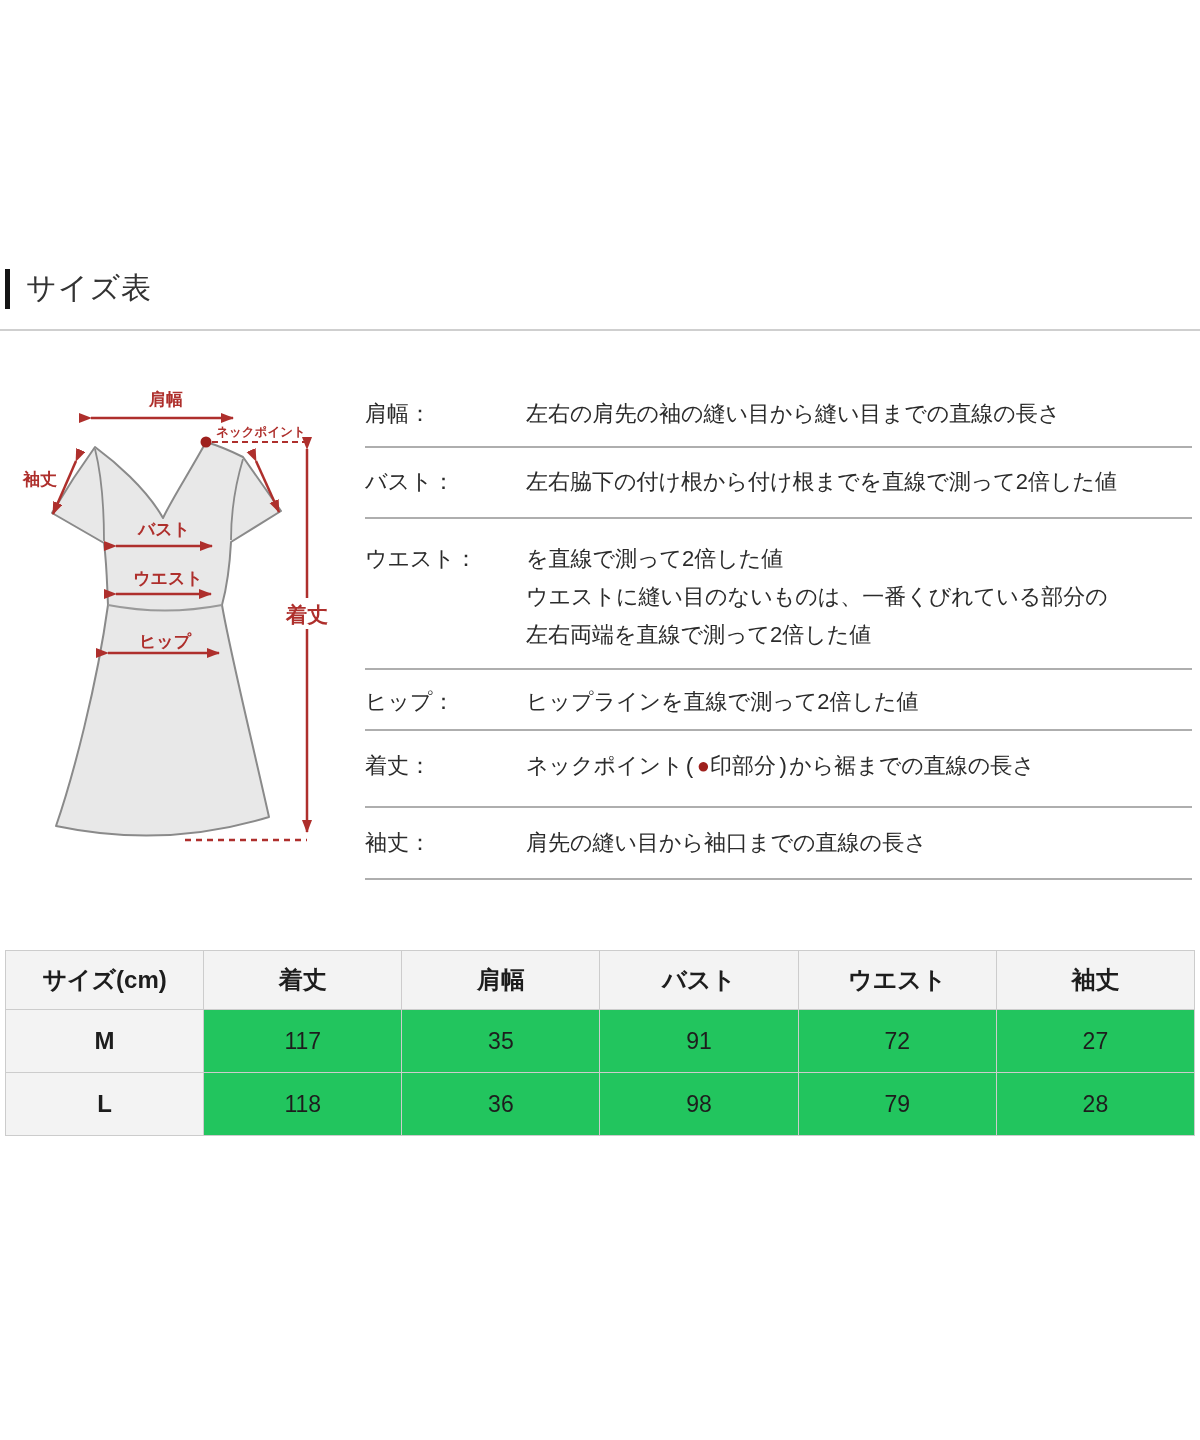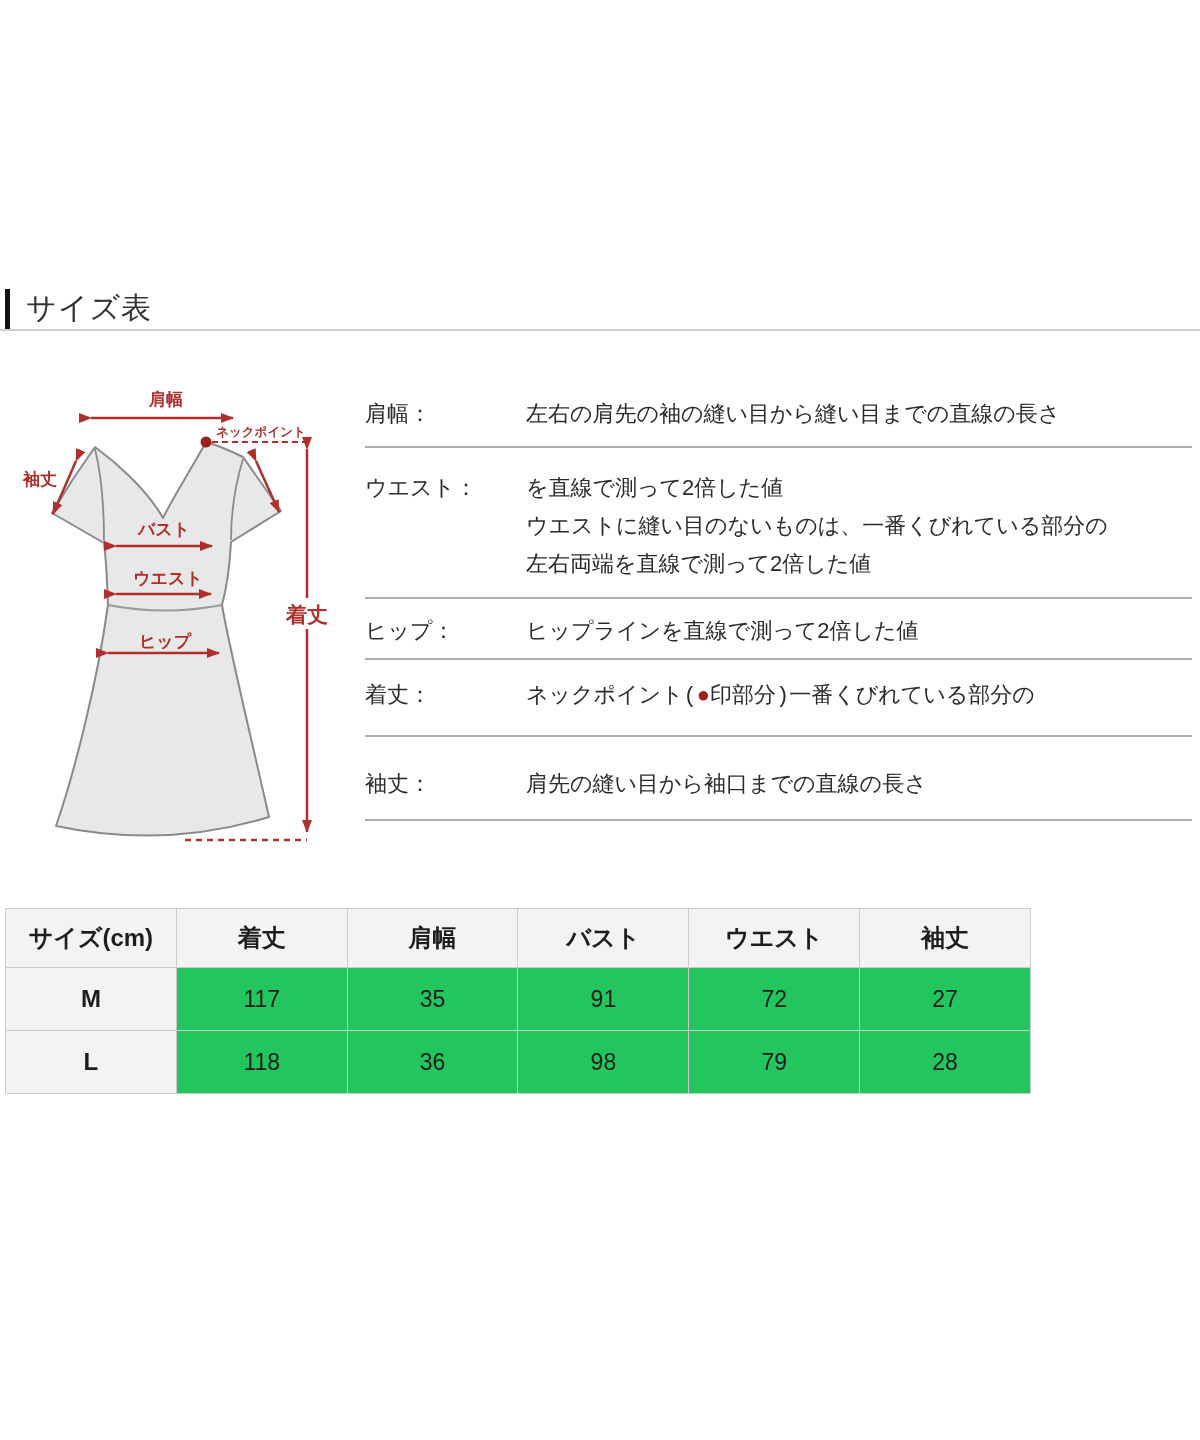--- a/index.html
+++ b/index.html
@@ -1,41 +1,41 @@
 <!DOCTYPE html>
 <html><head>
 <meta charset="utf-8">
 <style>
   html,body{margin:0;padding:0;background:#fff;}
   .page{
     position:relative;width:1200px;height:1440px;background:#ffffff;overflow:hidden;
     font-family:"Liberation Sans","DejaVu Sans",sans-serif;color:#2e2e2e;
   }
   
-  .section-title{position:absolute;left:5px;top:288px;display:flex;align-items:center;}
+  .section-title{position:absolute;left:5px;top:268px;display:flex;align-items:center;}
   .title-bar{width:5px;height:40px;background:#141414;margin-right:16px;}
   .title-text{font-size:30px;font-weight:500;color:#333;letter-spacing:1px;}
   .title-rule{position:absolute;left:0;right:0;top:329px;height:2px;background:#cfcfcf;}
   
   .diagram{position:absolute;left:15px;top:385px;width:340px;height:480px;}
   .diagram text{font-family:"Liberation Sans","DejaVu Sans",sans-serif;font-weight:bold;fill:#ae2f2c;}
   
   .definitions{position:absolute;left:365px;top:388px;width:827px;}
   .def-row{display:flex;border-bottom:2px solid #aeaeae;font-size:22px;line-height:38px;}
   .def-term{flex:0 0 118px;white-space:nowrap;color:#2b2b2b;}
   .def-body{flex:1;color:#2b2b2b;margin-left:43px;}
   .def-row.r1{padding:7px 0 13px;}
   .def-row.r2{padding:15px 0 16px;}
   .def-row.r3{padding:21px 0 14px;}
   .def-row.r4{padding:13px 0 8px;}
   .def-row.r5{padding:18px 0 19px;font-family:Liberation Mono, monospace;}
-  .def-row.r6{padding:28px 0 16px;}
+  .def-row.r6{padding:16px 0 16px;}
   .dot-red{color:#9e201d;font-size:22px;}
   
-  .size-table{position:absolute;left:5px;top:908px;width:1026px;border-collapse:collapse;table-layout:fixed;}
+  .size-table{position:absolute;left:5px;top:950px;width:1190px;border-collapse:collapse;table-layout:fixed;}
   .size-table th,.size-table td{border:1px solid #cccccc;text-align:center;vertical-align:middle;}
   .size-table thead th{background:#f3f3f3;height:56px;font-size:24px;font-weight:bold;color:#1d1d1d;}
   .size-table tbody th{background:#f3f3f3;font-size:24px;font-weight:bold;color:#1d1d1d;height:60px;}
   .size-table tbody td{background:#22c55e;font-size:23px;font-weight:400;color:#1d1d1d;height:60px;}
 </style>
 </head>
 <body>
 
 <div class="page">
 
@@ -81,35 +81,39 @@
     <rect x="265" y="213" width="54" height="31" fill="#ffffff"></rect>
     <text x="292" y="237" font-size="21" text-anchor="middle">着丈</text>
     <line x1="170" y1="455" x2="292" y2="455" stroke="#ae2f2c" stroke-width="2.5" stroke-dasharray="6 5"></line>
   </svg>
 
   <div class="definitions">
     <div class="def-row r1">
       <div class="def-term">肩幅：</div>
       <div class="def-body">左右の肩先の袖の縫い目から縫い目までの直線の長さ</div>
     </div>
+    <div class="def-row r2">
+      <div class="def-term">バスト：</div>
+      <div class="def-body">左右脇下の付け根から付け根までを直線で測って2倍した値</div>
+    </div>
     <div class="def-row r3">
       <div class="def-term">ウエスト：</div>
       <div class="def-body">
         <div>を直線で測って2倍した値</div>
         <div>ウエストに縫い目のないものは、一番くびれている部分の</div>
         <div>左右両端を直線で測って2倍した値</div>
       </div>
     </div>
     <div class="def-row r4">
       <div class="def-term">ヒップ：</div>
       <div class="def-body">ヒップラインを直線で測って2倍した値</div>
     </div>
     <div class="def-row r5">
       <div class="def-term">着丈：</div>
-      <div class="def-body"><span>ネックポイント(</span><span class="dot-red">●</span><span>印部分)一番くびれている部分の</span></div>
+      <div class="def-body"><span>ネックポイント(</span><span class="dot-red">●</span><span>印部分)から裾までの直線の長さ</span></div>
     </div>
     <div class="def-row r6">
       <div class="def-term">袖丈：</div>
       <div class="def-body">肩先の縫い目から袖口までの直線の長さ</div>
     </div>
   </div>
 
   <table class="size-table">
     <thead>
       <tr>

